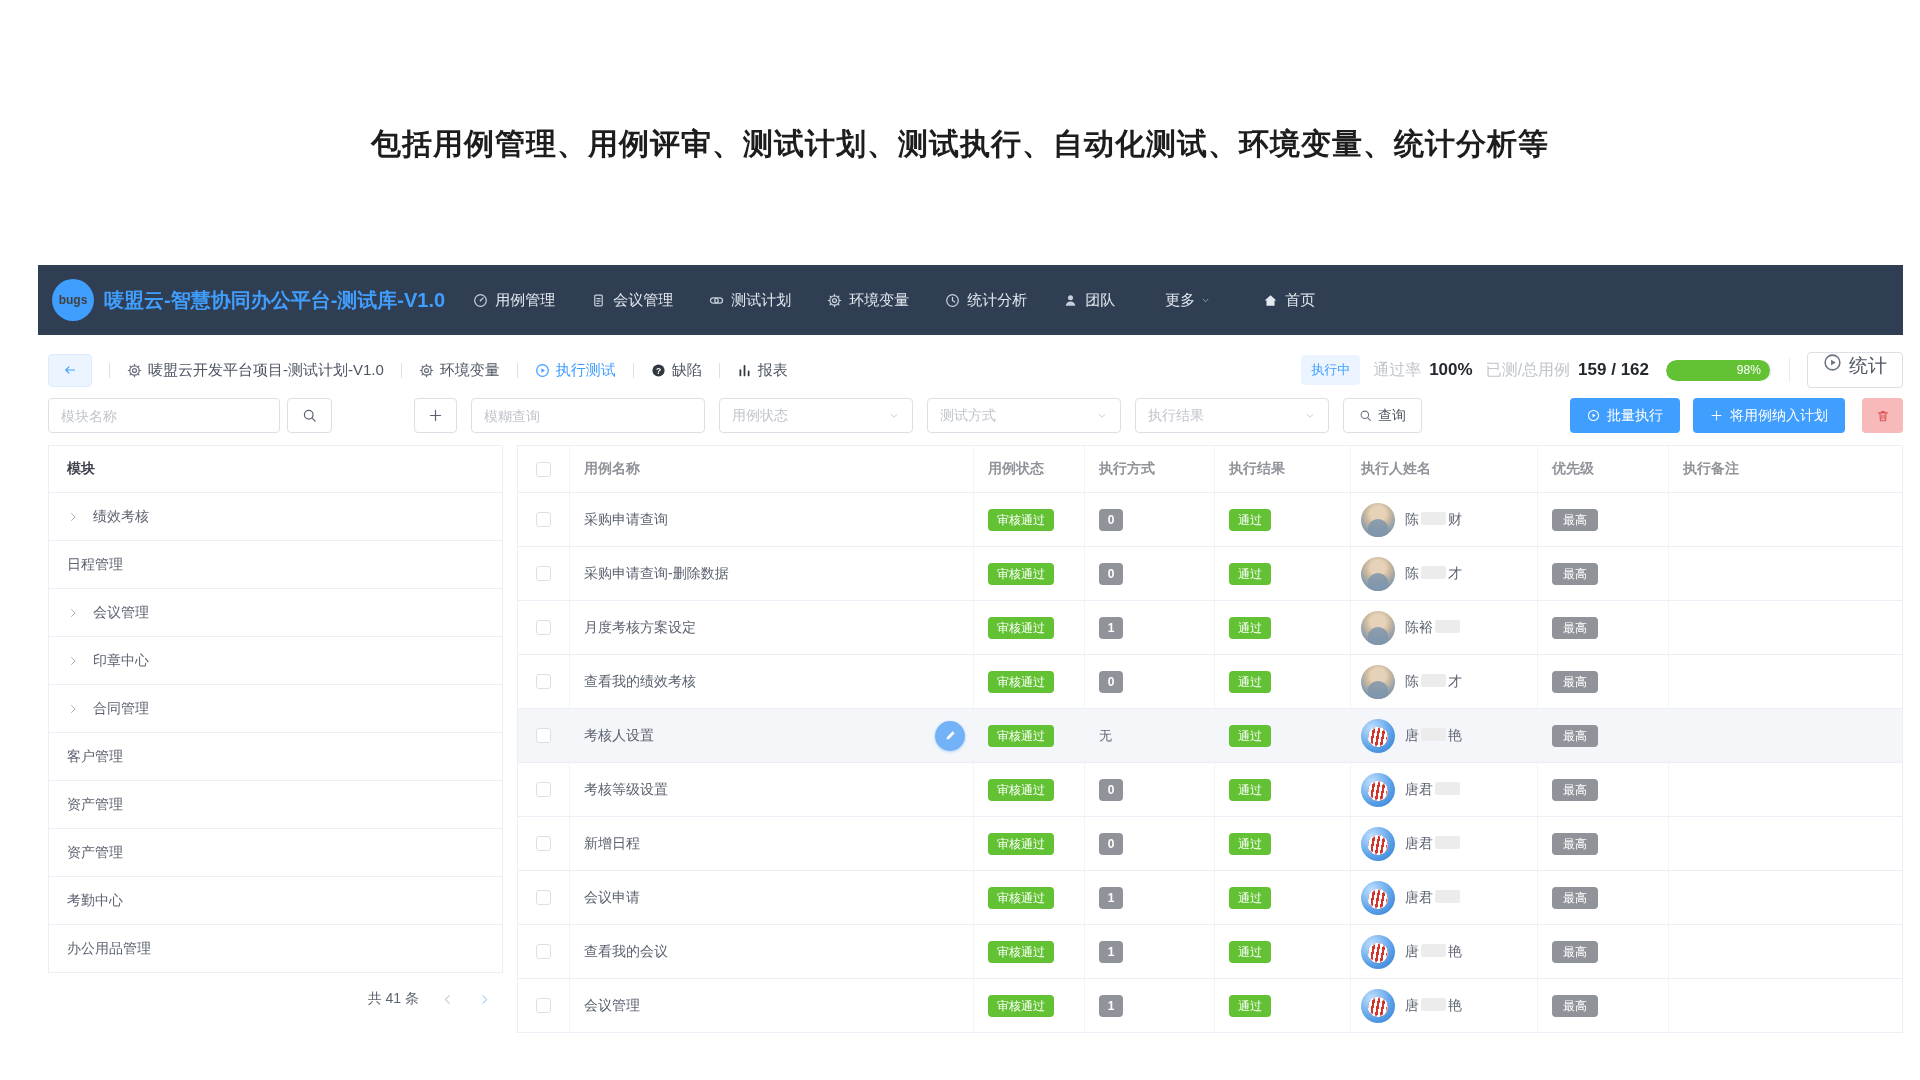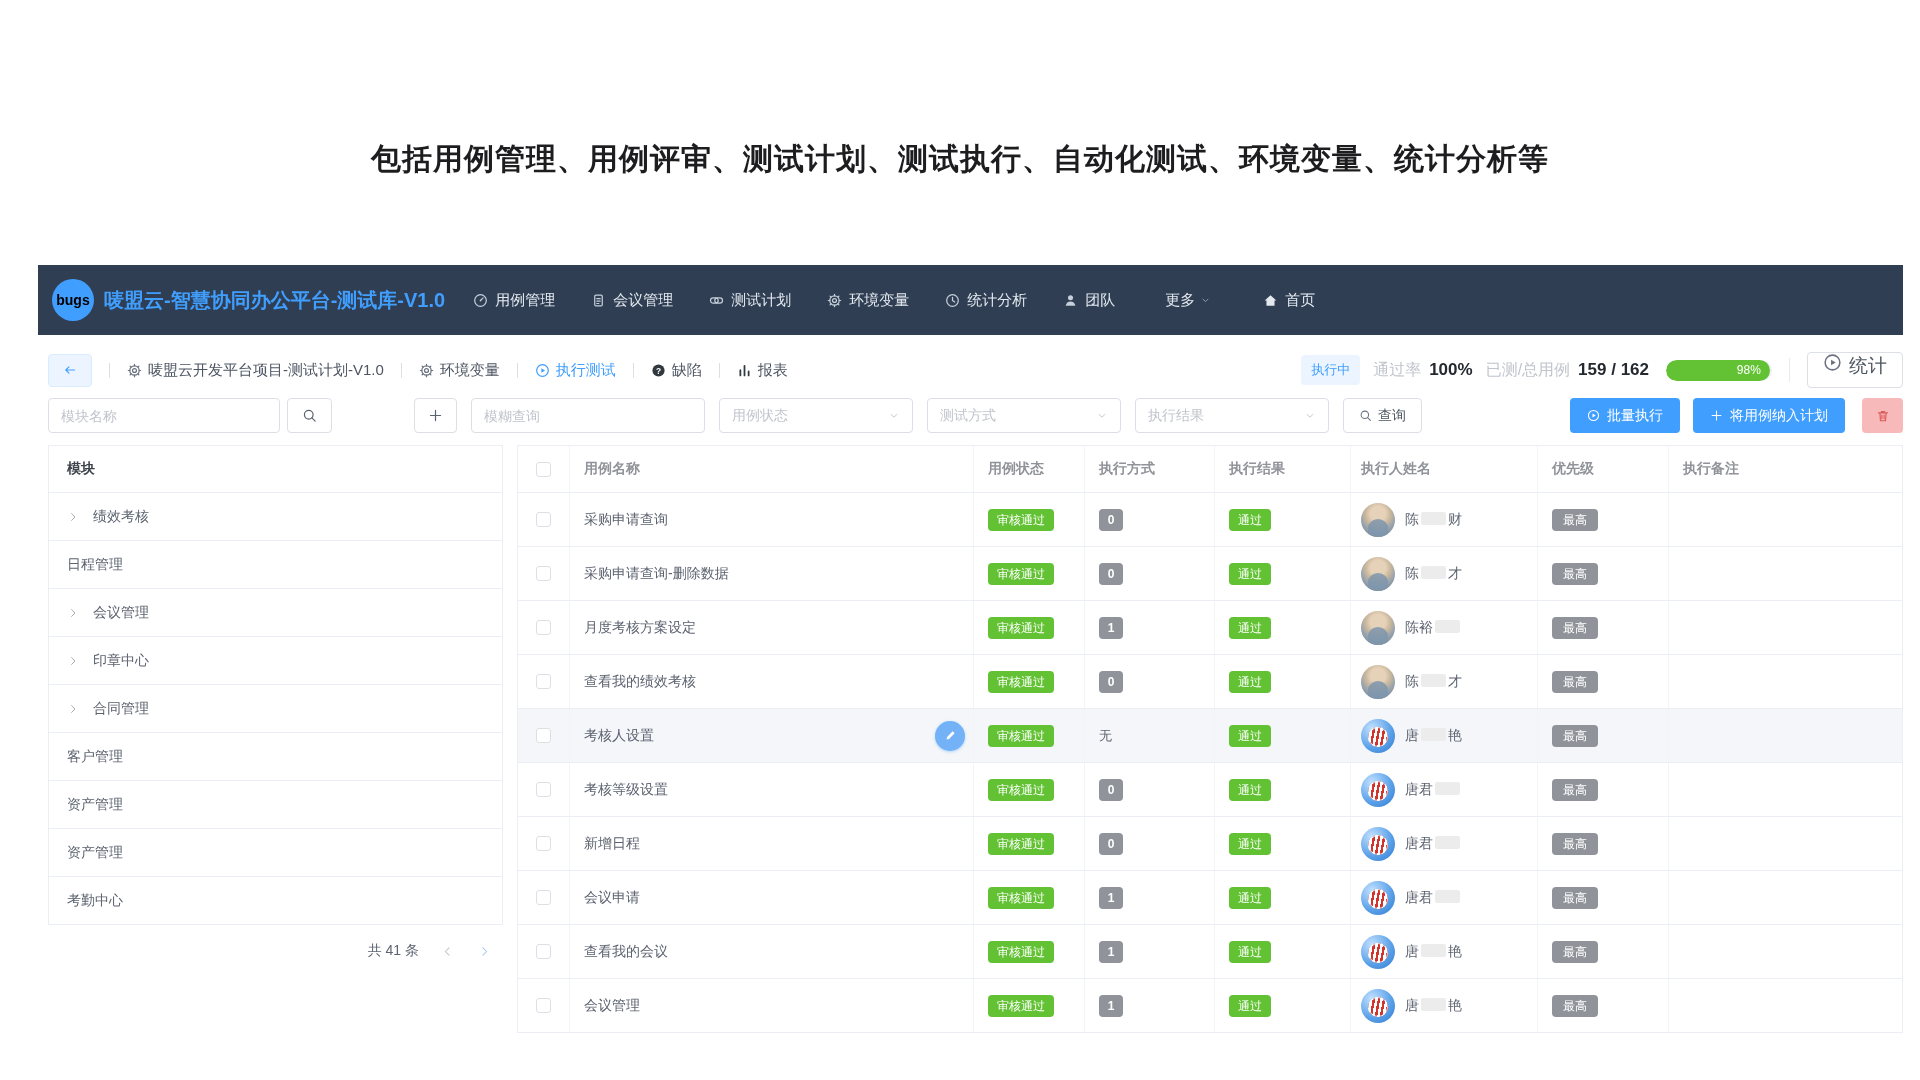--- a/index.html
+++ b/index.html
@@ -6,36 +6,36 @@
   html,body { margin:0; padding:0; }
   body {
     width:1920px; height:1080px; overflow:hidden; background:#fff;
     font-family:"Liberation Sans","DejaVu Sans",sans-serif;
     -webkit-font-smoothing:antialiased;
   }
   svg { display:block; }
 
   
   .hero {
-    position:absolute; top:139px; left:0; width:100%;
+    position:absolute; top:124px; left:0; width:100%;
     text-align:center; font-size:30px; font-weight:600; color:#1d1d1f;
     letter-spacing:1px;
   }
 
   
   .app { position:absolute; left:38px; top:265px; width:1865px; }
 
   
   .navbar {
     height:70px; background:var(--navbar,#2f3e52);
     display:flex; align-items:center; padding:0 20px 0 14px;
   }
   .logo-circle {
     width:42px; height:42px; border-radius:50%;
-    background:var(--primary,#409eff); color:#000000; font-weight:700; font-size:14px;
+    background:var(--primary,#409eff); color:#404040; font-weight:700; font-size:12px;
     display:flex; align-items:center; justify-content:center; flex:0 0 auto;
   }
   .app-title { color:var(--primary,#409eff); font-size:20px; font-weight:700; margin-left:10px; white-space:nowrap; }
   #nav-menu { display:flex; align-items:center; margin-left:28px; gap:36px; }
   .nav-item { display:flex; align-items:center; gap:7px; color:#e4e9f0; font-size:15px; cursor:pointer; white-space:nowrap; }
   .nav-item .nicon { color:#c6cfdb; font-size:15px; display:flex; }
   .nav-item.more { margin-left:14px; gap:5px;justify-content:space-between; }
   .nav-item.more .nicon { font-size:11px; color:#9aa6b5; }
   .nav-item.home { margin-left:16px; }
   .nav-item.home .nicon { color:#e4e9f0; }
@@ -464,20 +464,23 @@
             </div>
             <div class="side-item">
               <span class="slabel">资产管理</span>
             </div>
             <div class="side-item">
               <span class="slabel">资产管理</span>
             </div>
             <div class="side-item">
               <span class="slabel">考勤中心</span>
             </div>
+            <div class="side-item">
+              <span class="slabel">办公用品管理</span>
+            </div>
           </div>
       </div>
       <div class="side-footer">
         <span>共 41 条</span>
         <button class="pg-btn">
             <span>
               <svg viewBox="0 0 16 16" width="1em" height="1em" fill="none" stroke="currentColor" stroke-width="1.3" stroke-linecap="round" stroke-linejoin="round">
                 <path d="M9.9 3.4L5.3 8l4.6 4.6"></path>
               </svg>
             </span>

